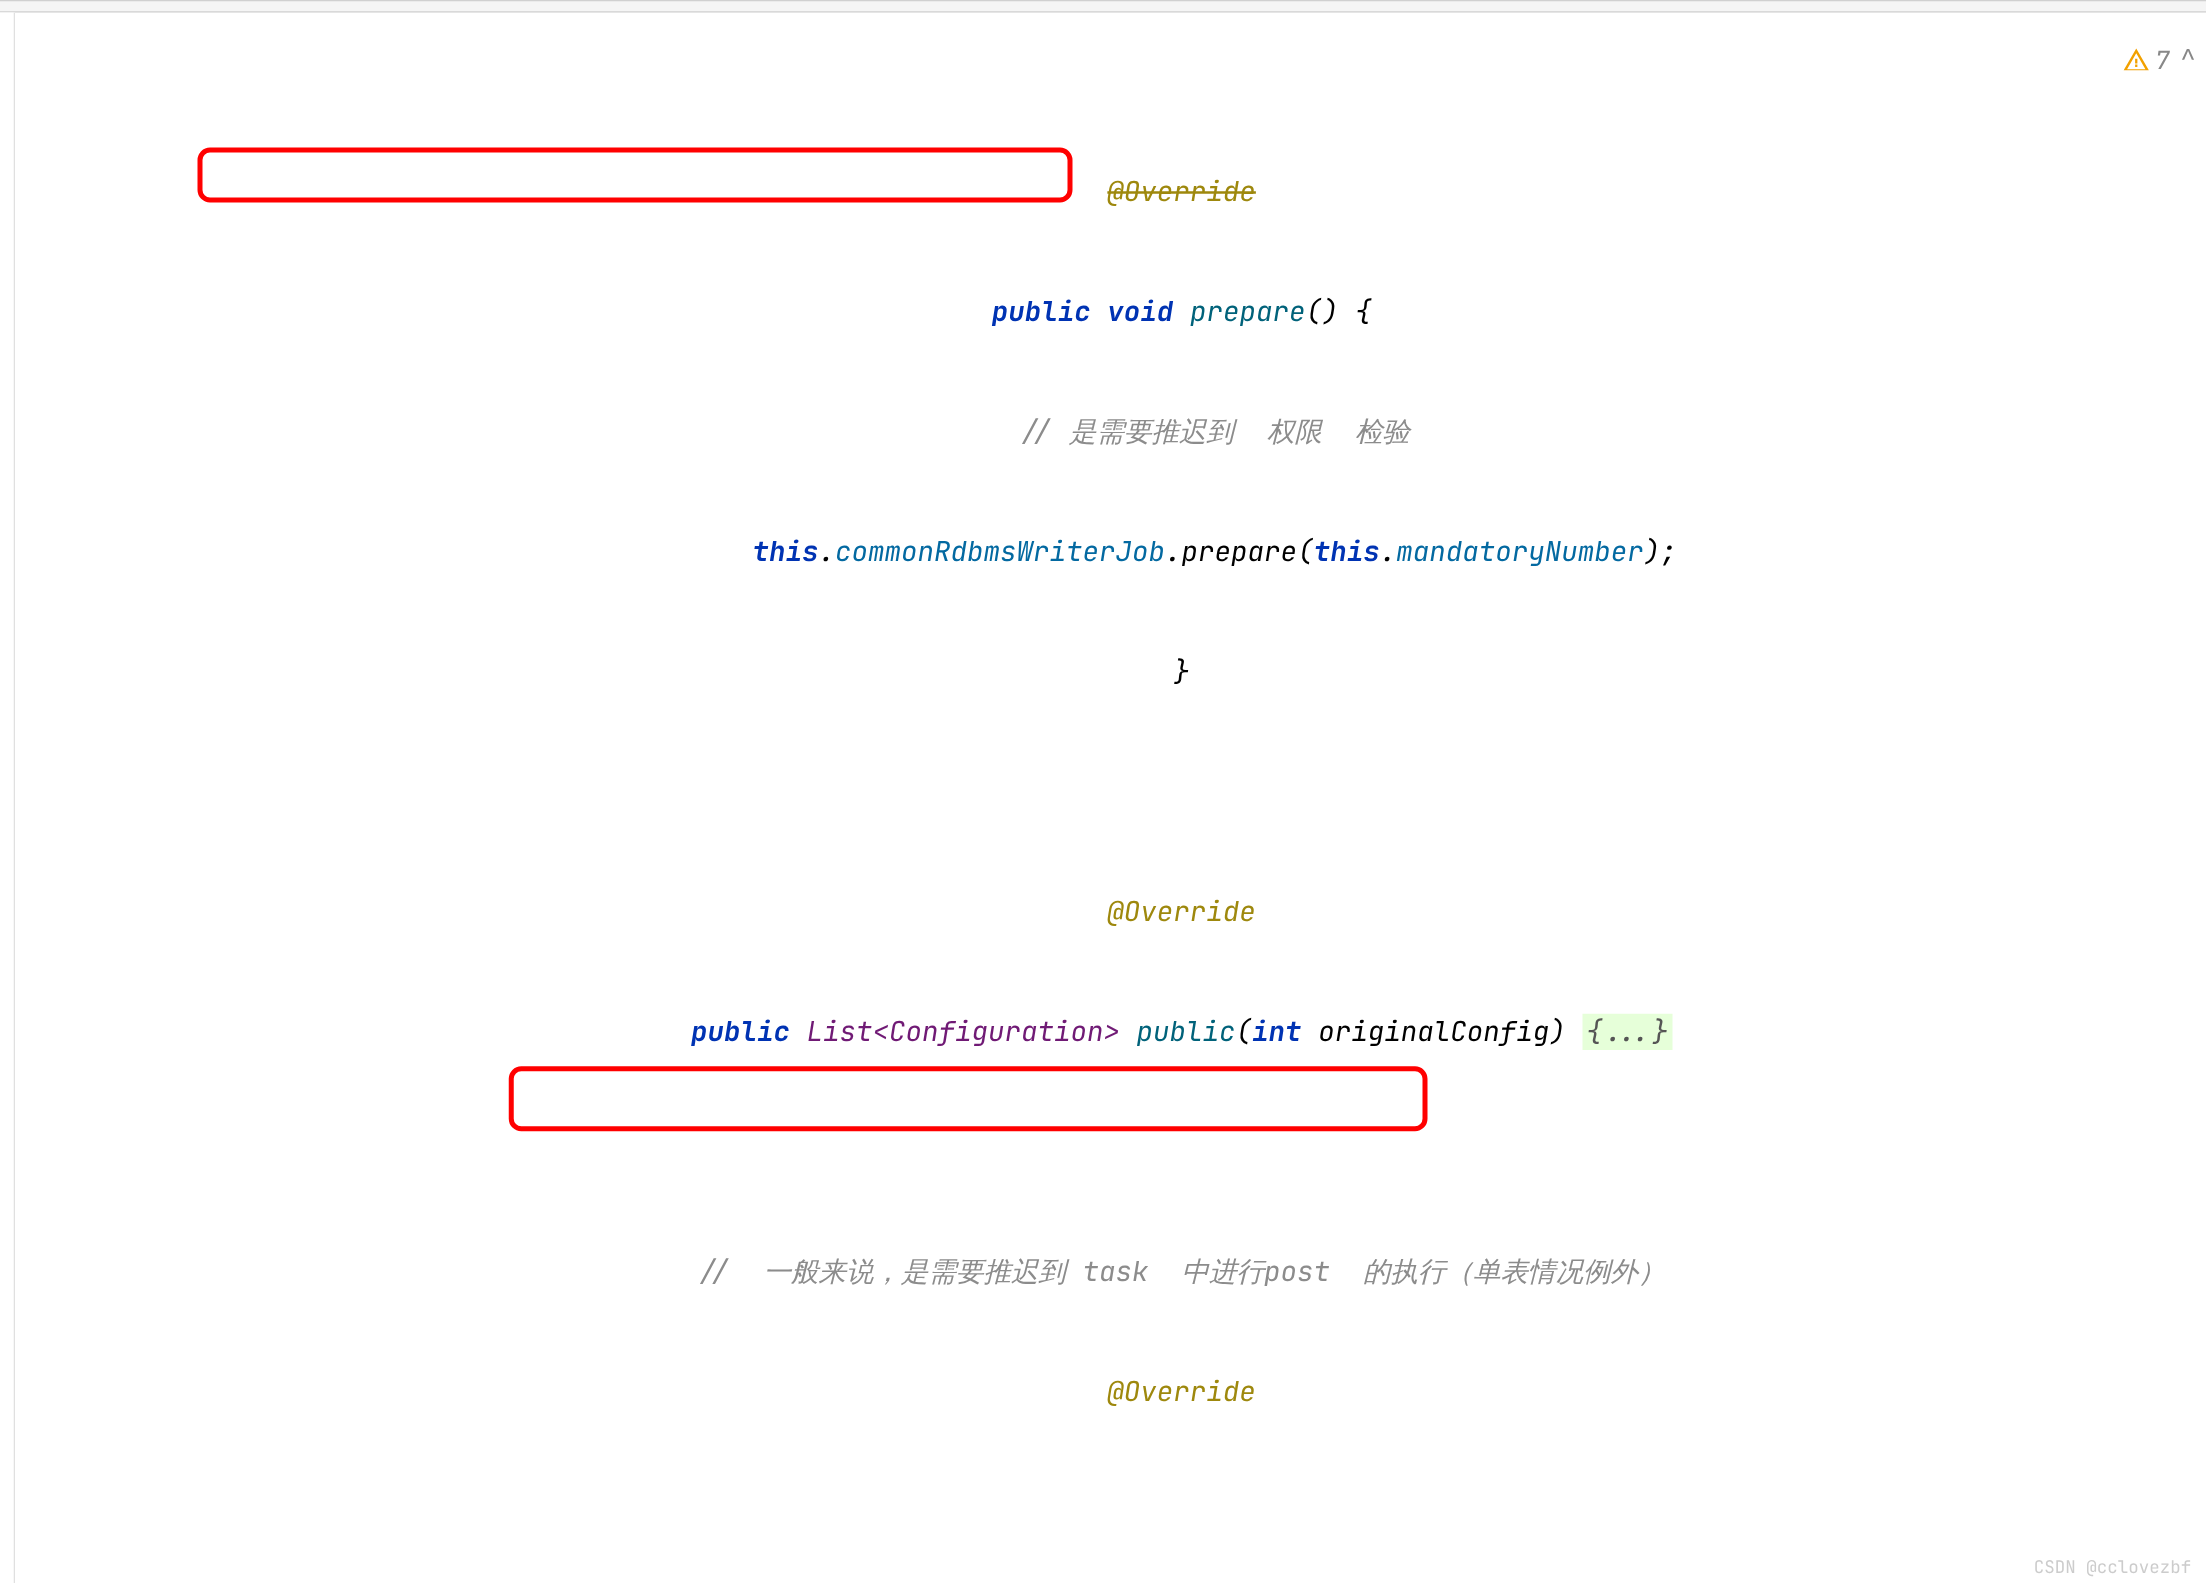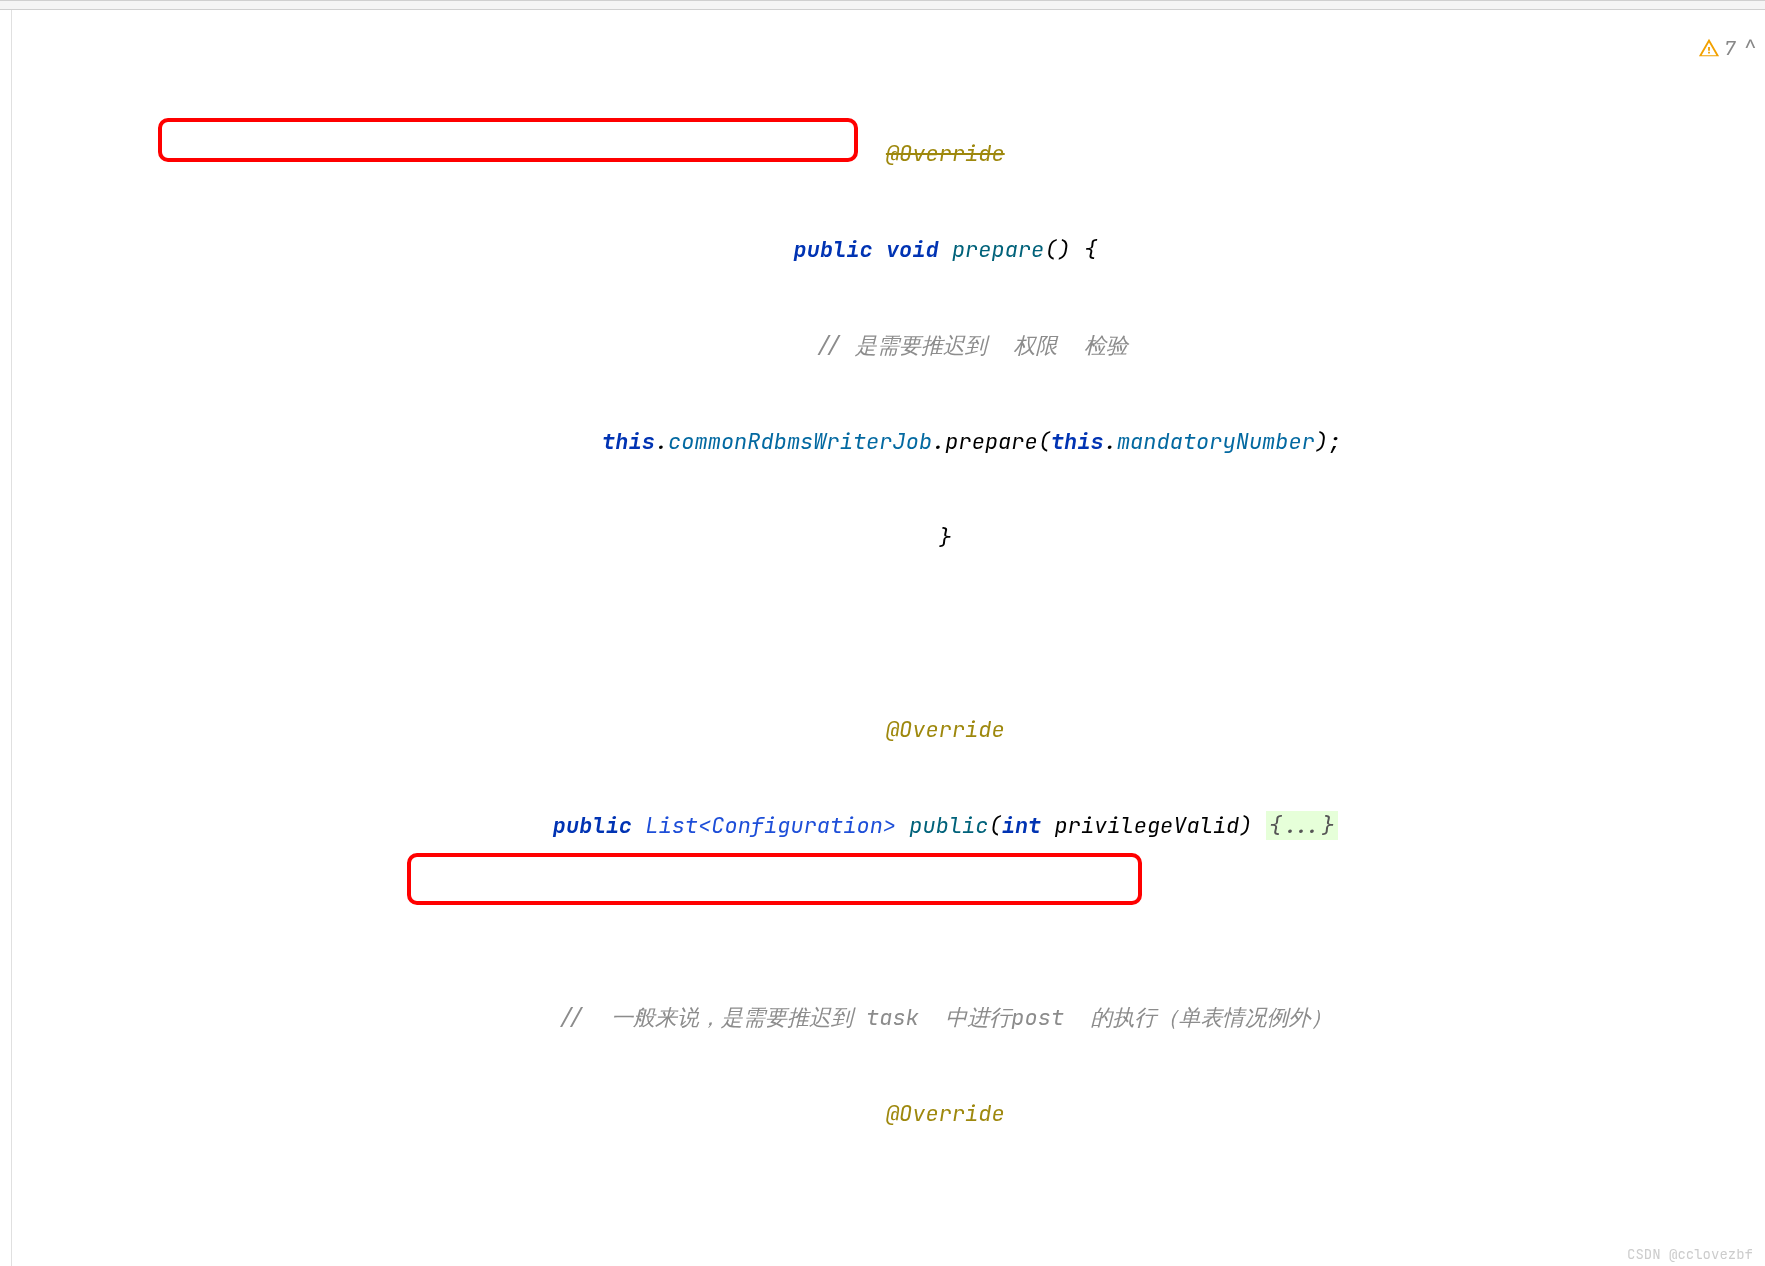--- a/index.html
+++ b/index.html
@@ -54,21 +54,21 @@
       height: 32px;
       padding-left: 8px;
       position: relative;
       text-align: center;
     }
     
     .kw { color: #0033b3; font-weight: 600; }
     .annotation { color: #9e880d; }
     .method { color: #000000; }
     .method-decl { color: #00627a; }
-    .type { color: #1d4ed8; }
+    .type { color: #701a75; }
     .field { color: #0369a1; }
     .comment { color: #8c8c8c; font-style: italic; }
     .punct { color: #000000; }
     .param { color: #000000; }
     .fold { background: #e6ffd9; color: #555; padding: 0 3px; }
     .red-box {
       position: absolute;
       border: 4px solid #ff0000;
       border-radius: 10px;
       pointer-events: none;
@@ -118,21 +118,21 @@
       <span class="chevron-up">^</span>
     </div>
 
     <div class="line">        <span class="annotation" style="text-decoration:line-through;">@Override</span></div>
     <div class="line">        <span class="kw">public</span> <span class="kw">void</span> <span class="method-decl">prepare</span><span class="punct">() {</span></div>
     <div class="line">            <span class="comment">// 是需要推迟到  权限  检验</span></div>
     <div class="line">            <span class="kw">this</span><span class="punct">.</span><span class="field">commonRdbmsWriterJob</span><span class="punct">.</span><span class="method">prepare</span><span class="punct">(</span><span class="kw">this</span><span class="punct">.</span><span class="field">mandatoryNumber</span><span class="punct">);</span></div>
     <div class="line">        <span class="punct">}</span></div>
     <div class="line"></div>
     <div class="line">        <span class="annotation">@Override</span></div>
-    <div class="line">        <span class="kw">public</span> <span class="type">List&lt;Configuration&gt;</span> <span class="method-decl">public</span><span class="punct">(</span><span class="kw">int</span> <span class="param">privilegeValid</span><span class="punct">) </span><span class="fold">{...}</span></div>
+    <div class="line">        <span class="kw">public</span> <span class="type">List&lt;Configuration&gt;</span> <span class="method-decl">public</span><span class="punct">(</span><span class="kw">int</span> <span class="param">originalConfig</span><span class="punct">) </span><span class="fold">{...}</span></div>
     <div class="line"></div>
     <div class="line">        <span class="comment">//  一般来说，是需要推迟到 task  中进行post  的执行（单表情况例外）</span></div>
     <div class="line">        <span class="annotation">@Override</span></div>
     
     
     
     
     
     
     

